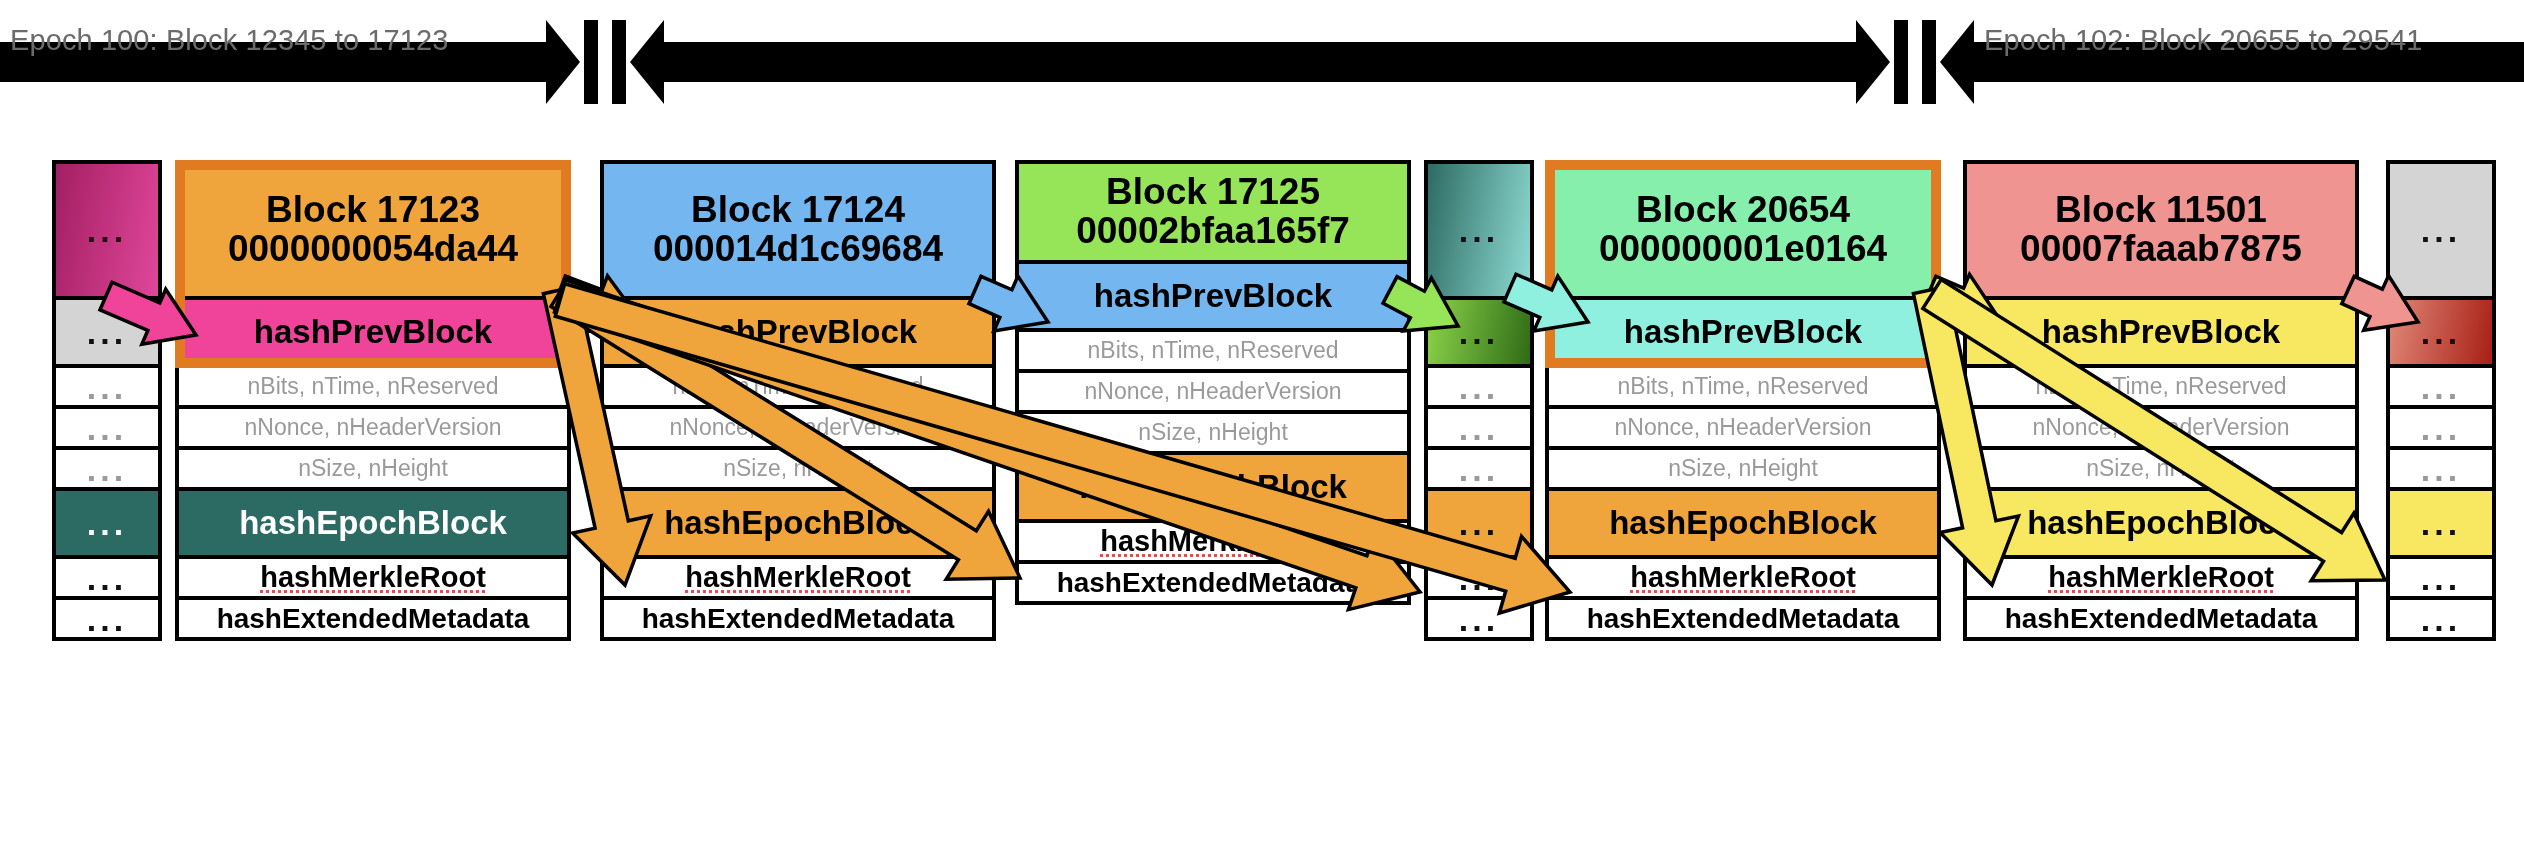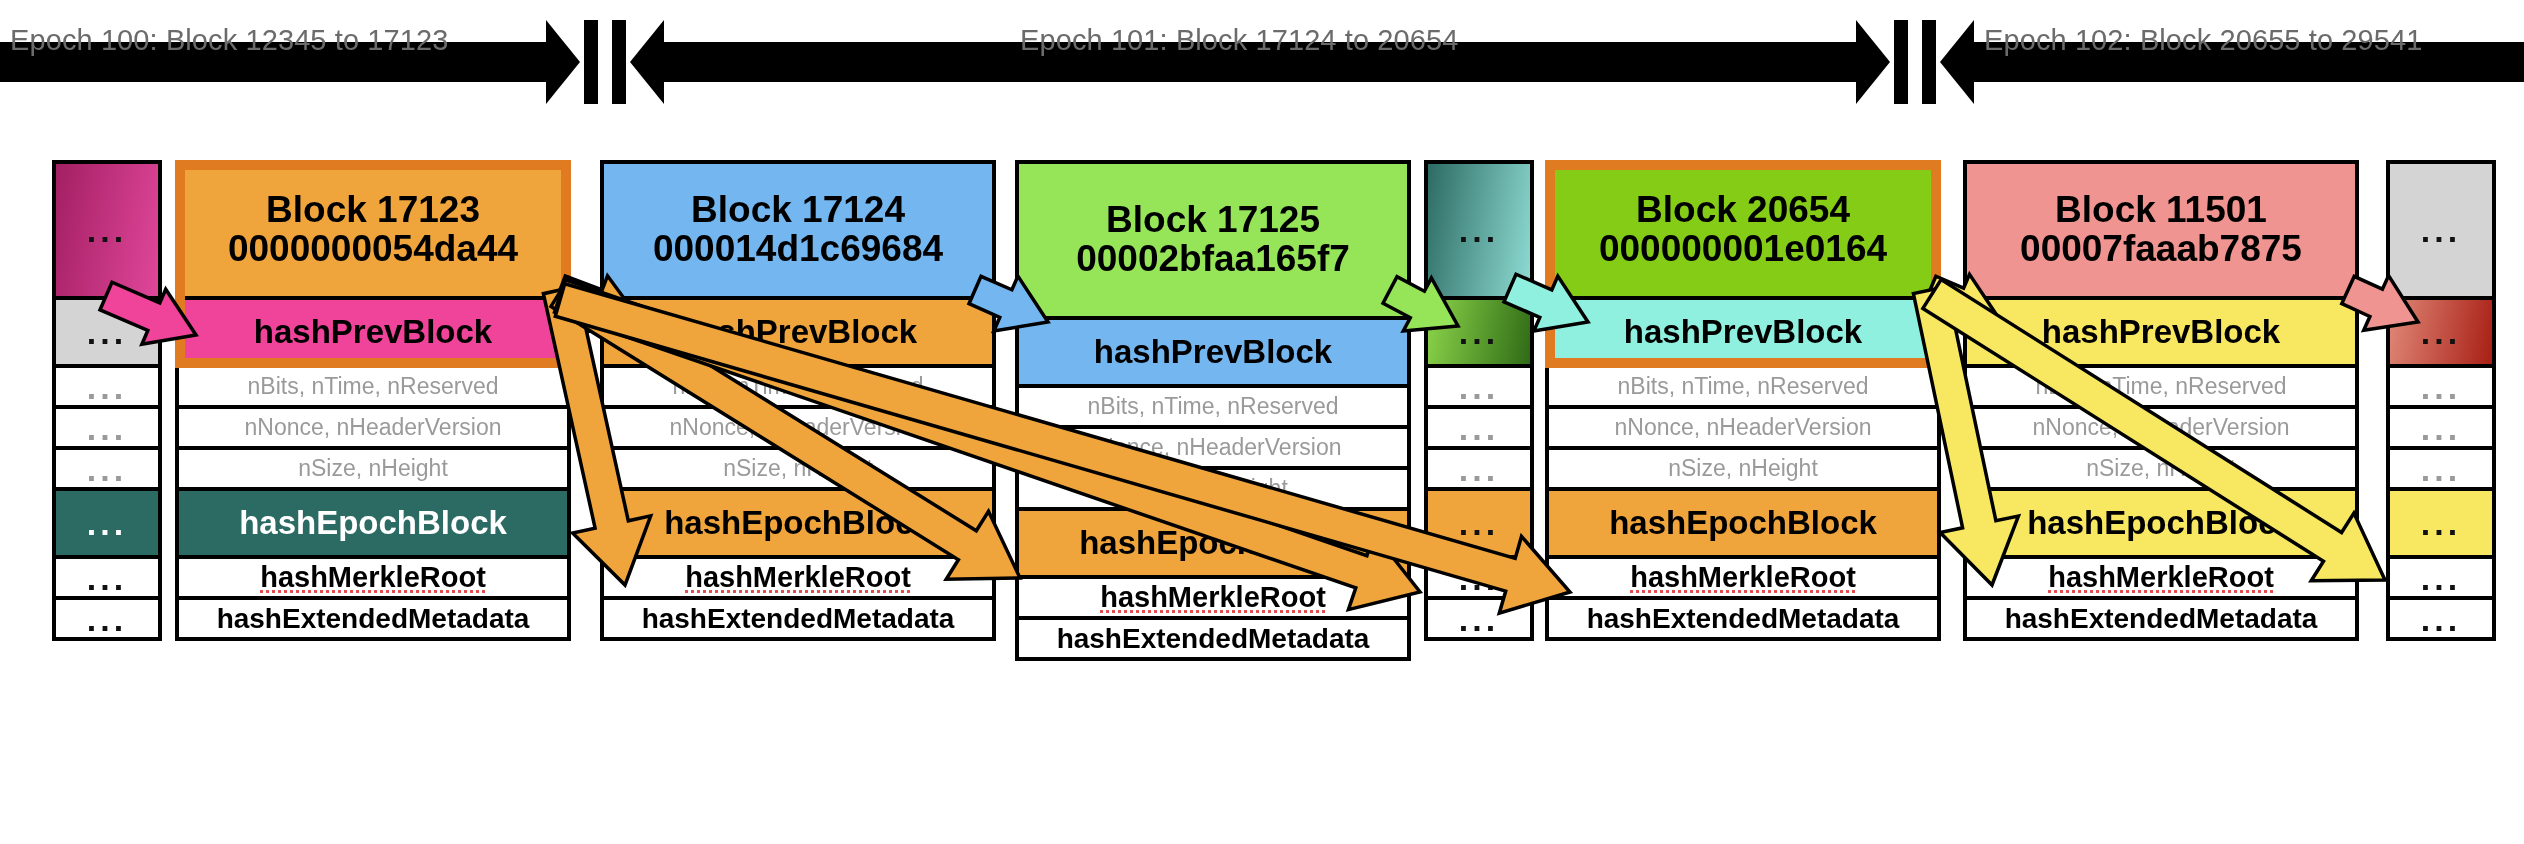--- a/index.html
+++ b/index.html
@@ -55,21 +55,20 @@
       <div class="epoch-label" style="left: 10px;">Epoch 100: Block 12345 to 17123</div>
       <div class="epoch-seg" style="left: 610px; width: 1300px;">
         <svg width="1300" height="120" viewBox="0 0 1300 120" style="display: block;">
           <rect x="54" y="42" width="1192" height="40" fill="#000"></rect>
           <polygon points="1246,20 1280,62 1246,104" fill="#000"></polygon>
           <rect x="1284" y="20" width="14" height="84" fill="#000"></rect>
           <polygon points="54,20 20,62 54,104" fill="#000"></polygon>
           <rect x="2" y="20" width="14" height="84" fill="#000"></rect>
         </svg>
       </div>
-      <div class="epoch-label" style="left: 1020px;">Epoch 101: Block 17124 to 20654</div>
       <div class="epoch-seg" style="left: 1920px; width: 604px;">
         <svg width="604" height="120" viewBox="0 0 604 120" style="display: block;">
           <rect x="54" y="42" width="550" height="40" fill="#000"></rect>
           <polygon points="54,20 20,62 54,104" fill="#000"></polygon>
           <rect x="2" y="20" width="14" height="84" fill="#000"></rect>
         </svg>
       </div>
       <div class="epoch-label" style="left: 1984px;">Epoch 102: Block 20655 to 29541</div>
     </div>
 
@@ -149,21 +148,21 @@
           <span>hashEpochBlock</span>
         </div>
         <div class="cell r-merkle" style="background: rgb(255, 255, 255); height: 41px;">
           <span>hashMerkleRoot</span>
         </div>
         <div class="cell r-meta" style="background: rgb(255, 255, 255); height: 41px;">
           <span>hashExtendedMetadata</span>
         </div>
       </div>
       <div class="col blockcol" style="left: 1015px; width: 396px;">
-        <div class="cell first hdr" style="background: rgb(150, 229, 89); height: 160px;">
+        <div class="cell first hdr" style="background: rgb(150, 229, 89); height: 104px;">
           <span class="l1">Block 17125</span>
           <span class="l2">00002bfaa165f7</span>
         </div>
         <div class="cell r-prev" style="background: rgb(116, 183, 240); height: 68px;">
           <span>hashPrevBlock</span>
         </div>
         <div class="cell r-dim" style="background: rgb(255, 255, 255); height: 41px;">
           <span>nBits, nTime, nReserved</span>
         </div>
         <div class="cell r-dim" style="background: rgb(255, 255, 255); height: 41px;">
@@ -202,21 +201,21 @@
           <span class="dots">...</span>
         </div>
         <div class="cell " style="background: rgb(255, 255, 255); height: 41px;">
           <span class="dots">...</span>
         </div>
         <div class="cell " style="background: rgb(255, 255, 255); height: 41px;">
           <span class="dots">...</span>
         </div>
       </div>
       <div class="col blockcol" style="left: 1545px; width: 396px; position: absolute;">
-        <div class="cell first hdr" style="background: #84cc16; height: 140px;">
+        <div class="cell first hdr" style="background: #86efac; height: 140px;">
           <span class="l1">Block 20654</span>
           <span class="l2">000000001e0164</span>
         </div>
         <div class="cell r-prev" style="background: rgb(143, 240, 224); height: 68px;">
           <span>hashPrevBlock</span>
         </div>
         <div class="cell r-dim" style="background: rgb(255, 255, 255); height: 41px;">
           <span>nBits, nTime, nReserved</span>
         </div>
         <div class="cell r-dim" style="background: rgb(255, 255, 255); height: 41px;">

